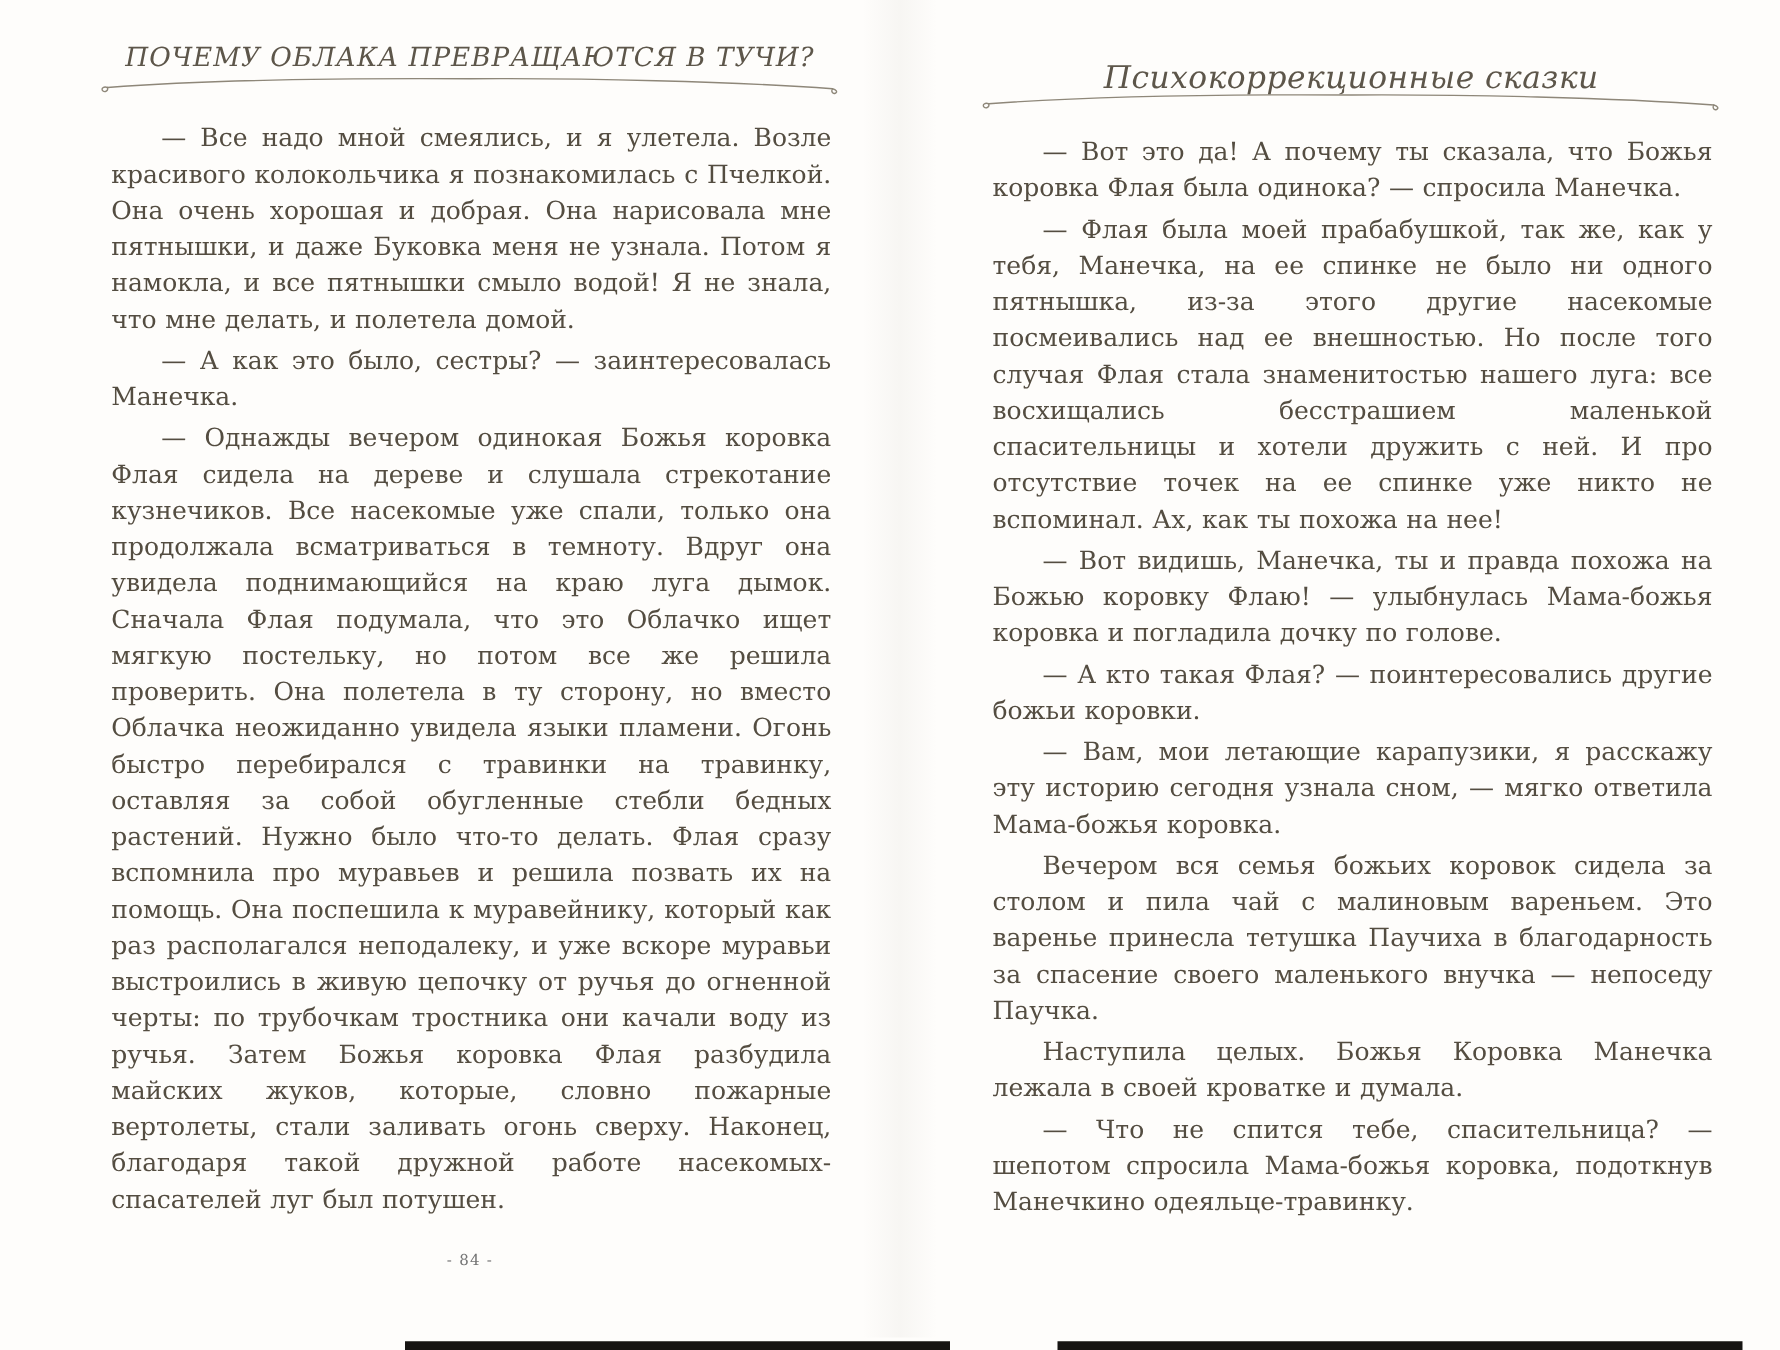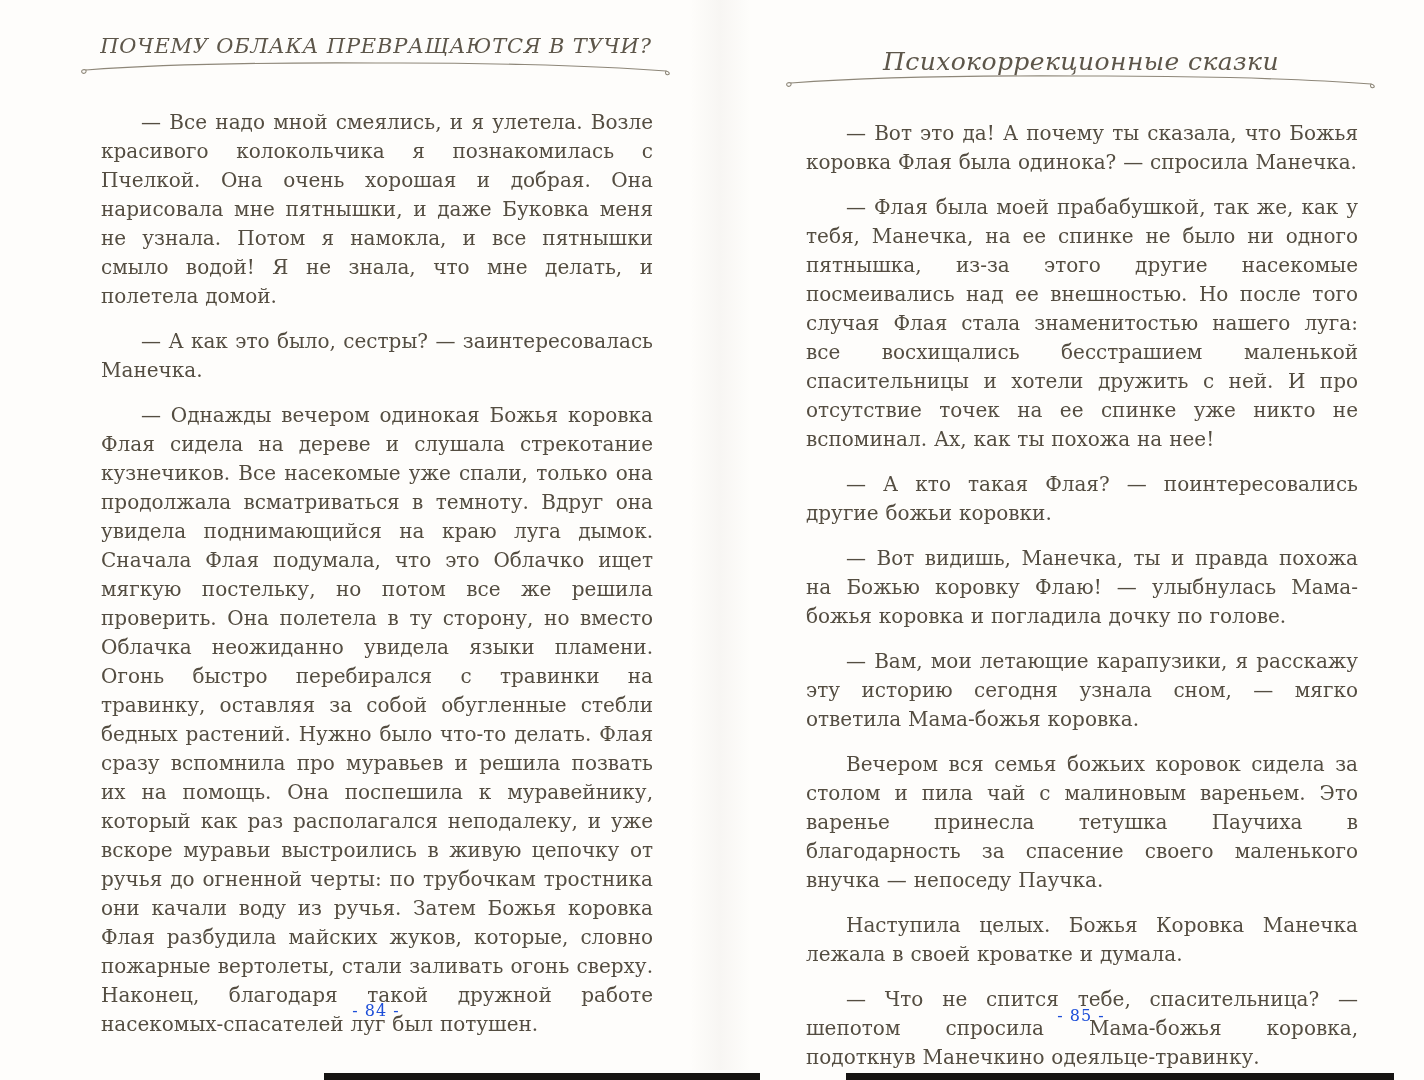--- a/index.html
+++ b/index.html
@@ -43,29 +43,29 @@
     width: 584px;
     color: #544d41;
     font-size: 20px;
     line-height: 29px;
     text-align: justify;
   }
   .body-left  { left: 85px;  top: 92px; }
   .body-right { left: 790px; top: 103px; }
   .page-body p {
     text-indent: 40px;
-    margin: 16px;
+    margin: 4px;
     word-spacing: 0.5px;
   }
   .page-number {
     position: absolute;
     width: 582px;
     text-align: center;
-    font-size: 16px;
-    color: #1d4ed8;
+    font-size: 12px;
+    color: #737373;
     letter-spacing: 1px;
   }
   .pagenum-left  { left: 85px;  top: 1001px; }
   .pagenum-right { left: 790px; top: 1006px; }
   .edge-bar {
     position: absolute;
     bottom: 0;
     height: 7px;
     background: #161412;
   }
@@ -99,26 +99,25 @@
 
   <svg class="flourish flourish-right" viewBox="0 0 600 16" fill="none" stroke="#8e8779" stroke-width="1.1" stroke-linecap="round">
     <path d="M10,10 C90,4 210,2.5 300,3 C390,2.5 510,5 590,11"></path>
     <path d="M10,10 c-3,-1.2 -5.5,0.8 -3.8,2.6 c1.6,1.6 4.6,0.2 3.8,-2.6"></path>
     <path d="M590,11 c3,0.6 4.4,2.8 2.2,3.6 c-2,0.8 -3.6,-1.4 -2.2,-3.6"></path>
   </svg>
 
   <div class="page-body body-right">
     <p>— Вот это да! А почему ты сказала, что Божья коровка Флая была одинока? — спросила Манечка.</p>
     <p>— Флая была моей прабабушкой, так же, как у тебя, Манечка, на ее спинке не было ни одного пятнышка, из-за этого другие насекомые посмеивались над ее внешностью. Но после того случая Флая стала знаменитостью нашего луга: все восхищались бесстрашием маленькой спасительницы и хотели дружить с ней. И про отсутствие точек на ее спинке уже никто не вспоминал. Ах, как ты похожа на нее!</p>
+    <p>— Вот видишь, Манечка, ты и правда похожа на Божью коровку Флаю! — улыбнулась Мама-божья коровка и погладила дочку по голове.</p>
     <p>— А кто такая Флая? — поинтересовались другие божьи коровки.</p>
-    <p>— Вот видишь, Манечка, ты и правда похожа на Божью коровку Флаю! — улыбнулась Мама-божья коровка и погладила дочку по голове.</p>
     <p>— Вам, мои летающие карапузики, я расскажу эту историю сегодня узнала сном, — мягко ответила Мама-божья коровка.</p>
     <p>Вечером вся семья божьих коровок сидела за столом и пила чай с малиновым вареньем. Это варенье принесла тетушка Паучиха в благодарность за спасение своего маленького внучка — непоседу Паучка.</p>
     <p>Наступила целых. Божья Коровка Манечка лежала в своей кроватке и думала.</p>
     <p>— Что не спится тебе, спасительница? — шепотом спросила Мама-божья коровка, подоткнув Манечкино одеяльце-травинку.</p>
   </div>
 
-  <div class="page-number pagenum-right">- 85 -</div>
 
   <div class="edge-bar edge-bar-left"></div>
   <div class="edge-bar edge-bar-right"></div>
 
 </div>
 
 </body></html>

